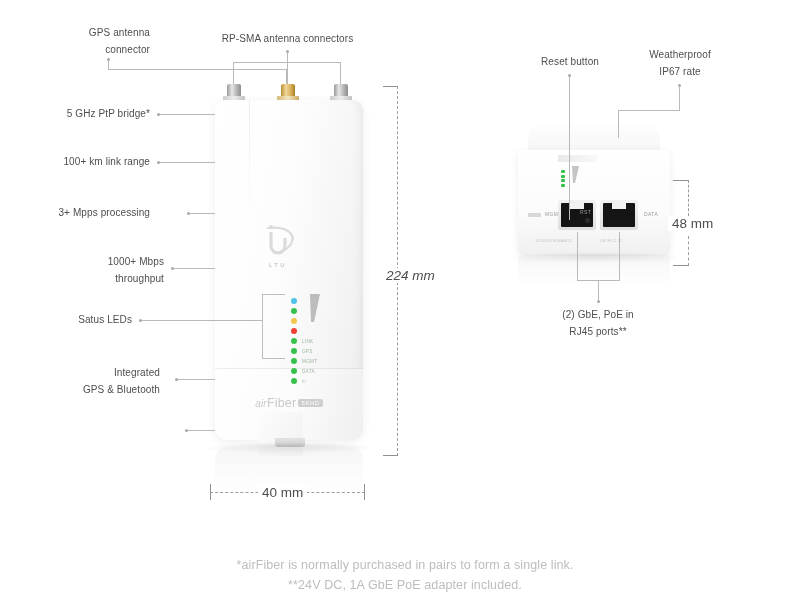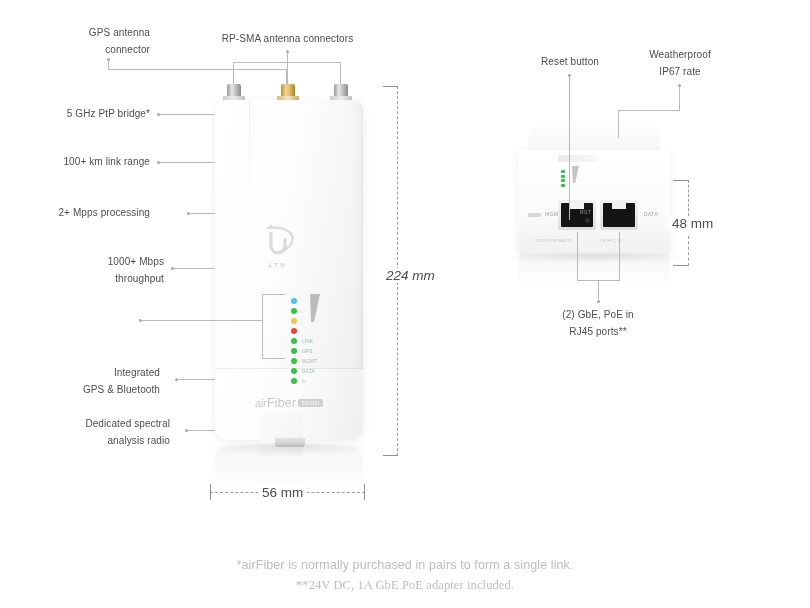--- a/index.html
+++ b/index.html
@@ -298,51 +298,50 @@
   <div class="reflection"></div>
 
   <div class="lbl r" style="left:10px;top:105px;width:140px;">5 GHz PtP bridge*</div>
   <div class="dot" style="left:157px;top:113px;"></div>
   <div class="ln lnh" style="left:160px;top:114px;width:55px;"></div>
 
   <div class="lbl r" style="left:10px;top:153px;width:140px;">100+ km link range</div>
   <div class="dot" style="left:157px;top:161px;"></div>
   <div class="ln lnh" style="left:160px;top:162px;width:55px;"></div>
 
-  <div class="lbl r" style="left:10px;top:204px;width:140px;">2+ Mpps processing</div>
+  <div class="lbl r" style="left:10px;top:204px;width:140px;">3+ Mpps processing</div>
   <div class="dot" style="left:187px;top:212px;"></div>
   <div class="ln lnh" style="left:190px;top:213px;width:25px;"></div>
 
   <div class="lbl r" style="left:24px;top:253px;width:140px;">1000+ Mbps
 throughput</div>
   <div class="dot" style="left:171px;top:267px;"></div>
   <div class="ln lnh" style="left:174px;top:268px;width:41px;"></div>
 
+  <div class="lbl r" style="left:10px;top:311px;width:122px;">Satus LEDs</div>
   <div class="dot" style="left:139px;top:319px;"></div>
   <div class="ln lnh" style="left:142px;top:320px;width:121px;"></div>
 
   <div class="lbl r" style="left:0;top:364px;width:160px;">Integrated
 GPS &amp; Bluetooth</div>
   <div class="dot" style="left:175px;top:378px;"></div>
   <div class="ln lnh" style="left:178px;top:379px;width:37px;"></div>
 
-  <div class="lbl r" style="left:10px;top:415px;width:160px;">Dedicated spectral
-analysis radio</div>
   <div class="dot" style="left:185px;top:429px;"></div>
   <div class="ln lnh" style="left:188px;top:430px;width:27px;"></div>
 
   <div class="dash-v" style="left:397px;top:86px;height:370px;"></div>
   <div class="cap" style="left:383px;top:86px;width:15px;height:1px;"></div>
   <div class="cap" style="left:383px;top:455px;width:15px;height:1px;"></div>
   <div class="dim" style="left:382px;top:268px;font-style:italic;">224 mm</div>
 
   <div class="dash-h" style="left:210px;top:492px;width:155px;"></div>
   <div class="cap" style="left:210px;top:484px;width:1px;height:16px;"></div>
   <div class="cap" style="left:364px;top:484px;width:1px;height:16px;"></div>
-  <div class="dim" style="left:258px;top:485px;">56 mm</div>
+  <div class="dim" style="left:258px;top:485px;">40 mm</div>
 
   <div id="back-top"></div>
   <div id="back-device"></div>
 
   <div class="back-mark"></div>
   <div class="back-led-col" id="back-led-col">
       <div class="back-led" style="background: rgb(54, 194, 74);"></div>
       <div class="back-led" style="background: rgb(54, 194, 74);"></div>
       <div class="back-led" style="background: rgb(54, 194, 74);"></div>
       <div class="back-led" style="background: rgb(54, 194, 74);"></div>
@@ -397,15 +396,15 @@
   <div class="lbl c" style="left:528px;top:306px;width:140px;">(2) GbE, PoE in
 RJ45 ports**</div>
 
   <div class="dash-v" style="left:688px;top:180px;height:36px;"></div>
   <div class="dash-v" style="left:688px;top:236px;height:30px;"></div>
   <div class="cap" style="left:673px;top:180px;width:16px;height:1px;"></div>
   <div class="cap" style="left:673px;top:265px;width:16px;height:1px;"></div>
   <div class="dim" style="left:668px;top:216px;">48 mm</div>
 
   <div class="footnote" style="top:558px;">*airFiber is normally purchased in pairs to form a single link.</div>
-  <div class="footnote" style="top:578px;font-family:Liberation Serif, serif;">**24V DC, 1A GbE PoE adapter included.</div>
+  <div class="footnote" style="top:578px;">**24V DC, 1A GbE PoE adapter included.</div>
 
 </div>
 
 </body></html>

